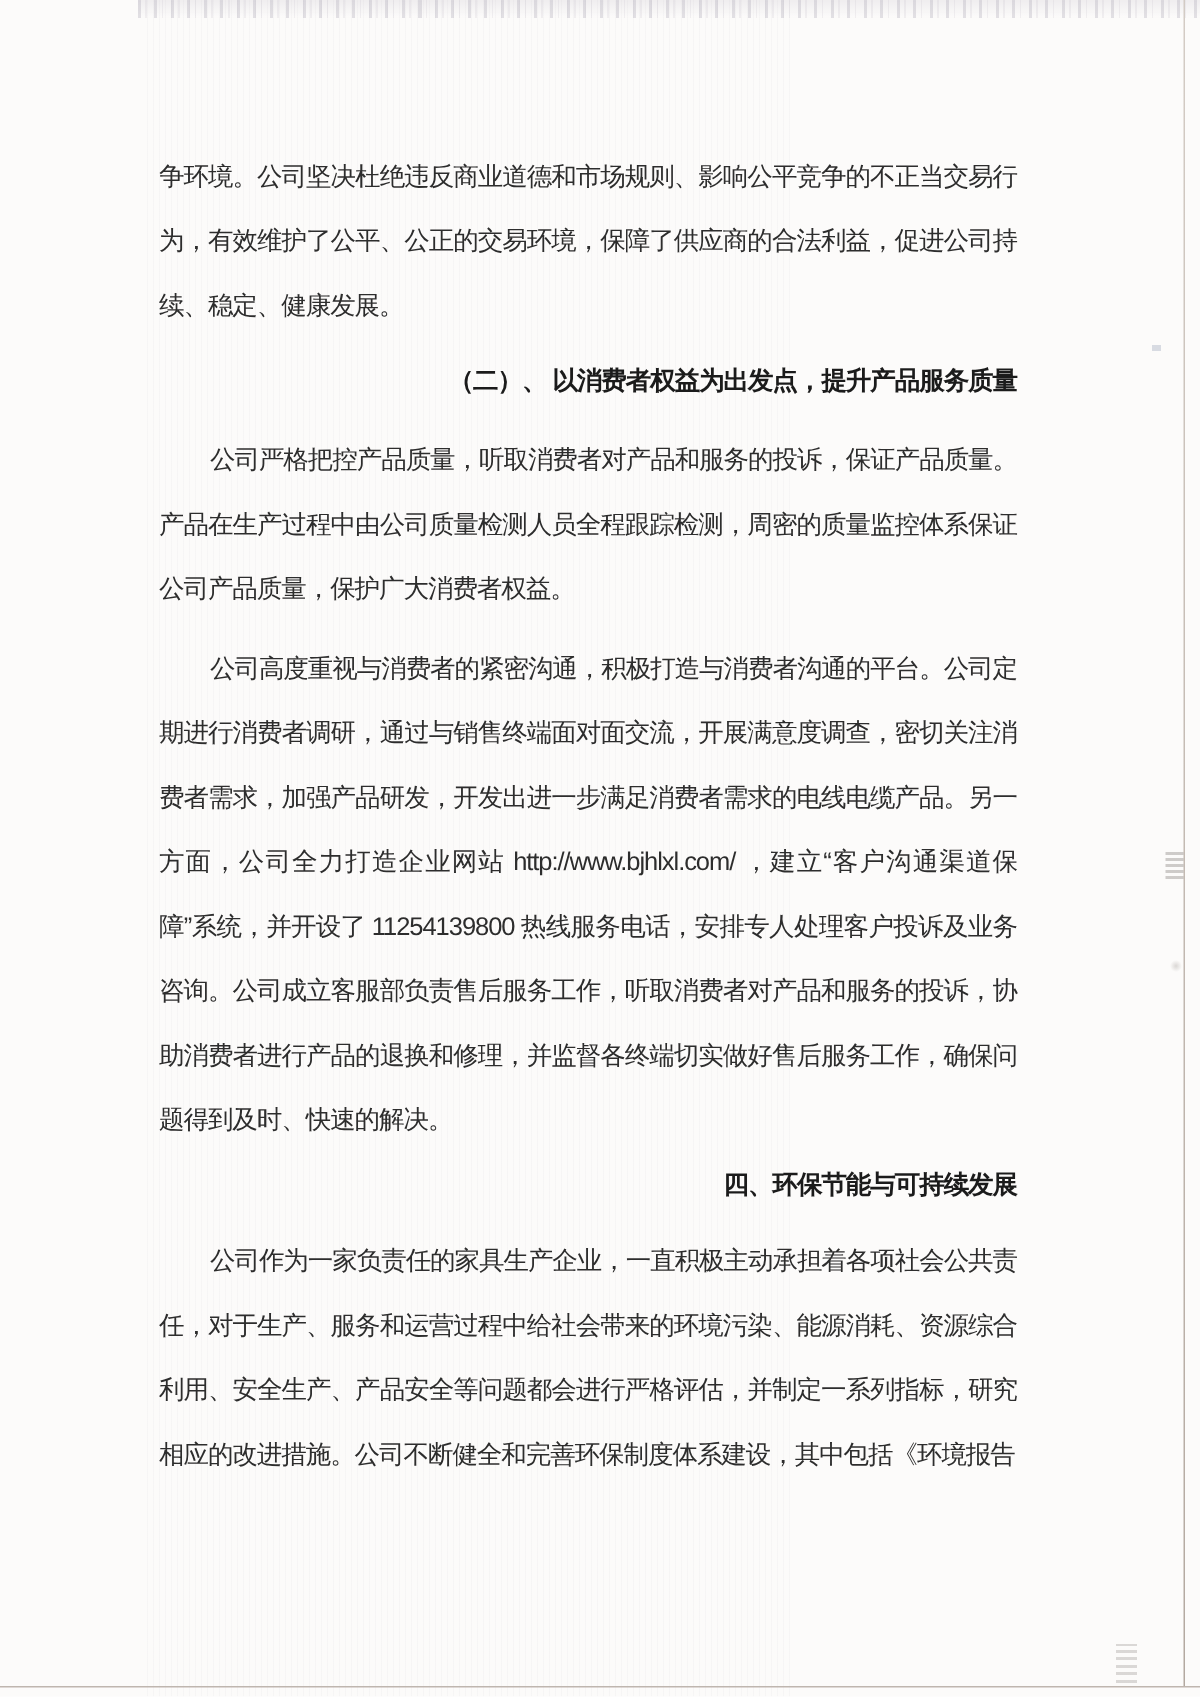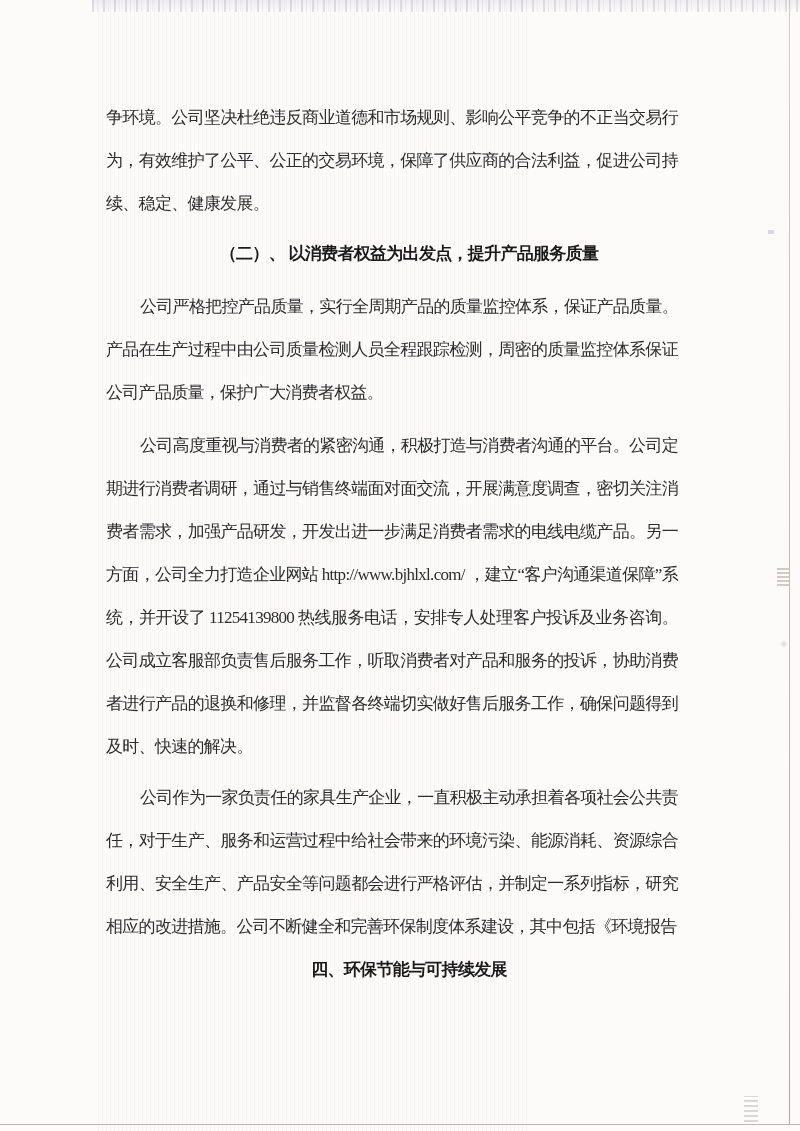--- a/index.html
+++ b/index.html
@@ -89,27 +89,27 @@
     position: absolute;
     top: 96px;
     left: 106px;
     width: 572px;
     color: var(--text);
     font-size: 17px;
     letter-spacing: -0.7px;
     line-height: 43px;
     text-align: justify;
   }
-  .block { margin: 0; font-family: Liberation Serif, serif; }
+  .block { margin: 0; }
   .para.indent { text-indent: 2em; }
   .heading {
     font-weight: bold;
     color: var(--heading);
     text-indent: 2em;
-    text-align: center;
+    text-align: right;
   }
   .b1 { margin-top: 7px; }
   .b2 { margin-top: 10px; }
   .b3 { margin-top: 10px; }
   .b4 { margin-top: 0; }
   .b5 { margin-top: 8px; }
 </style>
 </head>
 <body>
 
@@ -121,21 +121,21 @@
   <div class="speck speck-a"></div>
   <div class="speck speck-b"></div>
   <div class="speck speck-c"></div>
   <div class="speck speck-d"></div>
 
   <div class="content">
     <p class="block para b0">争环境。公司坚决杜绝违反商业道德和市场规则、影响公平竞争的不正当交易行为，有效维护了公平、公正的交易环境，保障了供应商的合法利益，促进公司持续、稳定、健康发展。</p>
 
     <p class="block heading b1">（二）、 以消费者权益为出发点，提升产品服务质量</p>
 
-    <p class="block para indent b2">公司严格把控产品质量，实行全周期产品的质量监控体系，保证产品质量。产品在生产过程中由公司质量检测人员全程跟踪检测，周密的质量监控体系保证公司产品质量，保护广大消费者权益。</p>
+    <p class="block para indent b2">公司严格把控产品质量，听取消费者对产品和服务的投诉，保证产品质量。产品在生产过程中由公司质量检测人员全程跟踪检测，周密的质量监控体系保证公司产品质量，保护广大消费者权益。</p>
 
     <p class="block para indent b3">公司高度重视与消费者的紧密沟通，积极打造与消费者沟通的平台。公司定期进行消费者调研，通过与销售终端面对面交流，开展满意度调查，密切关注消费者需求，加强产品研发，开发出进一步满足消费者需求的电线电缆产品。另一方面，公司全力打造企业网站 http://www.bjhlxl.com/ ，建立“客户沟通渠道保障”系统，并开设了 11254139800 热线服务电话，安排专人处理客户投诉及业务咨询。公司成立客服部负责售后服务工作，听取消费者对产品和服务的投诉，协助消费者进行产品的退换和修理，并监督各终端切实做好售后服务工作，确保问题得到及时、快速的解决。</p>
 
+    <p class="block heading b4">四、环保节能与可持续发展</p>
+
     <p class="block para indent b5">公司作为一家负责任的家具生产企业，一直积极主动承担着各项社会公共责任，对于生产、服务和运营过程中给社会带来的环境污染、能源消耗、资源综合利用、安全生产、产品安全等问题都会进行严格评估，并制定一系列指标，研究相应的改进措施。公司不断健全和完善环保制度体系建设，其中包括《环境报告</p>
-
-    <p class="block heading b4">四、环保节能与可持续发展</p>
   </div>
 </div>
 
 </body></html>

